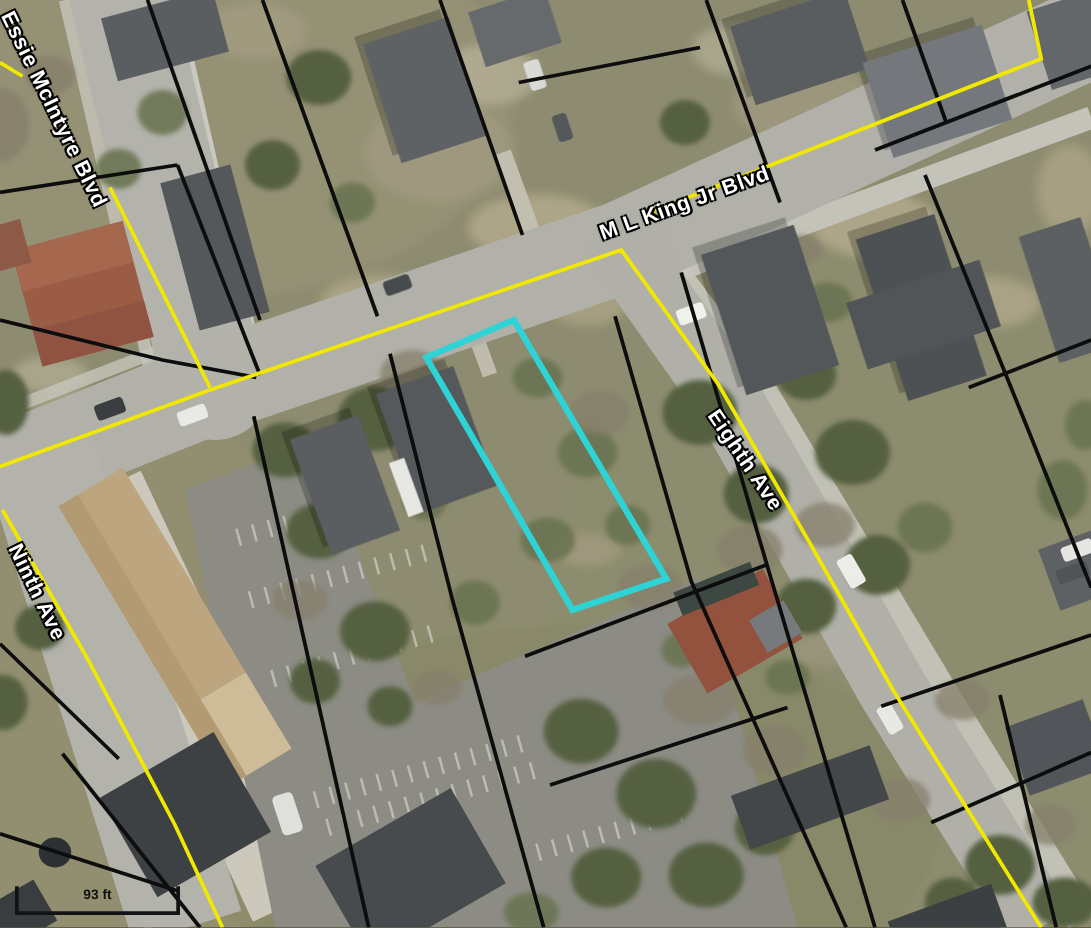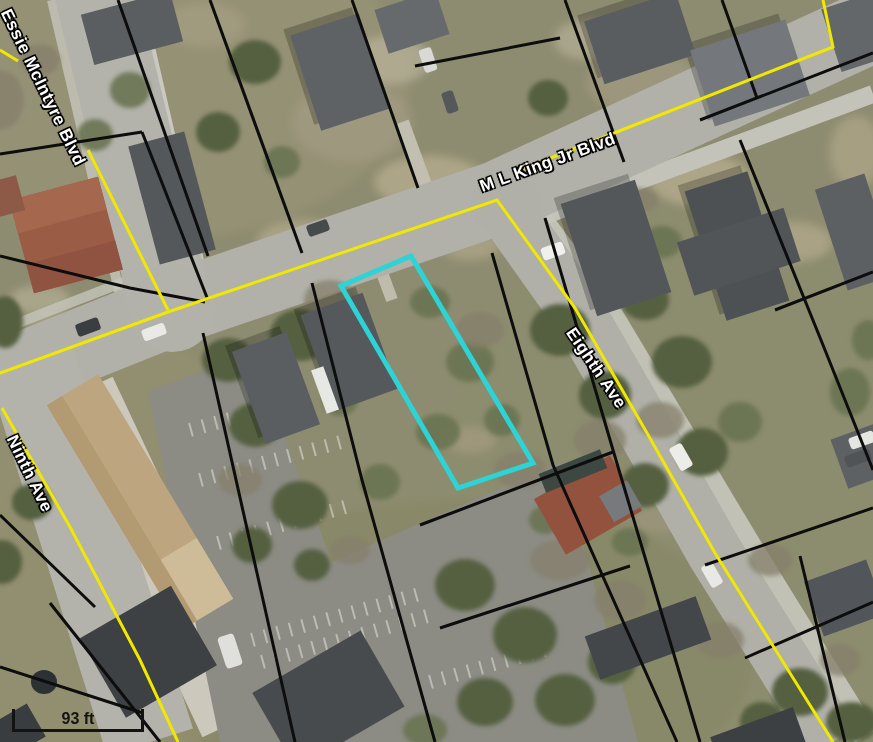--- a/index.html
+++ b/index.html
@@ -11,21 +11,21 @@
     text-shadow:-1.5px -1.5px 0 var(--label-outline,#000),1.5px -1.5px 0 var(--label-outline,#000),
       -1.5px 1.5px 0 var(--label-outline,#000),1.5px 1.5px 0 var(--label-outline,#000),
       0 0 3px var(--label-outline,#000);}
   #label-essie{left:14px;top:6px;transform:rotate(64deg);}
   #label-mlk{left:477px;top:178px;transform:rotate(-20deg);}
   #label-eighth{left:578px;top:324px;transform:rotate(56deg);}
   #label-ninth{left:20px;top:432px;transform:rotate(64deg);}
   #scale-bar{position:absolute;left:12px;top:709px;width:132px;height:23px;
     border-left:3px solid var(--scale-text,#111);border-right:3px solid var(--scale-text,#111);
     border-bottom:3px solid var(--scale-text,#111);box-sizing:border-box;}
-  #scale-bar .scale-text{width:100%;text-align:center;font-weight:bold;font-size:16px;
+  #scale-bar .scale-text{width:100%;text-align:center;font-weight:bold;font-size:11px;
     color:var(--scale-text,#111);margin-top:1px;}
   .pline{stroke:var(--parcel-line,#0d0d0d);stroke-width:3;fill:none;}
   .yline{stroke:var(--road-line-yellow,#f1e800);stroke-width:3;fill:none;}
   .hl{stroke:var(--highlight,#2ed3d6);stroke-width:5;fill:none;}
 </style>
 </head>
 <body>
 
 <div id="viewport">
 <svg id="terrain-svg" width="873" height="742" viewBox="0 0 873 742">

